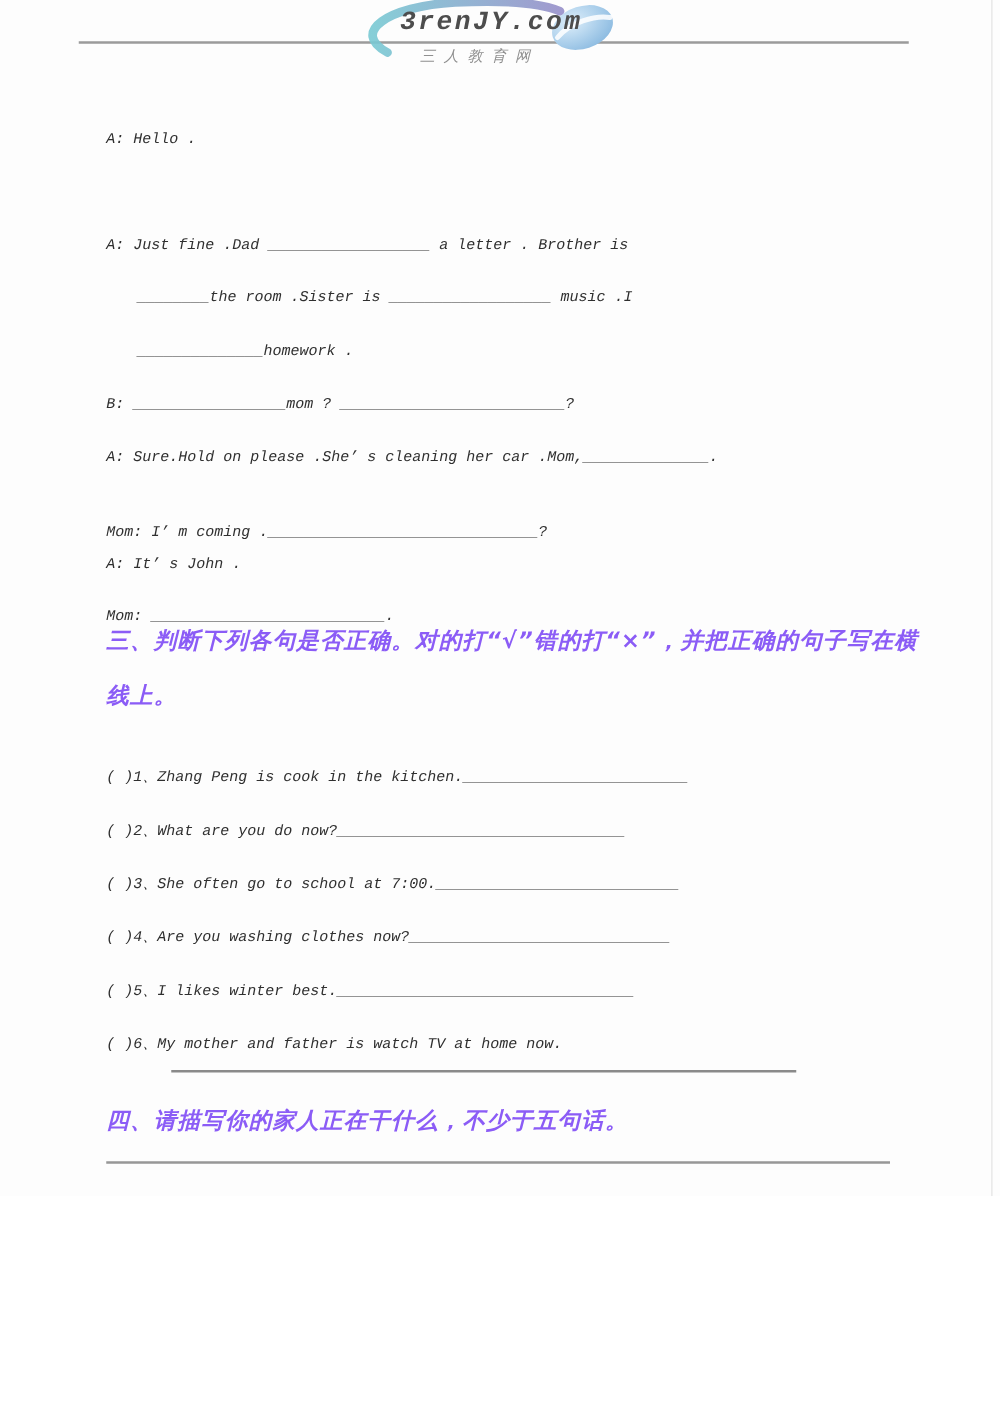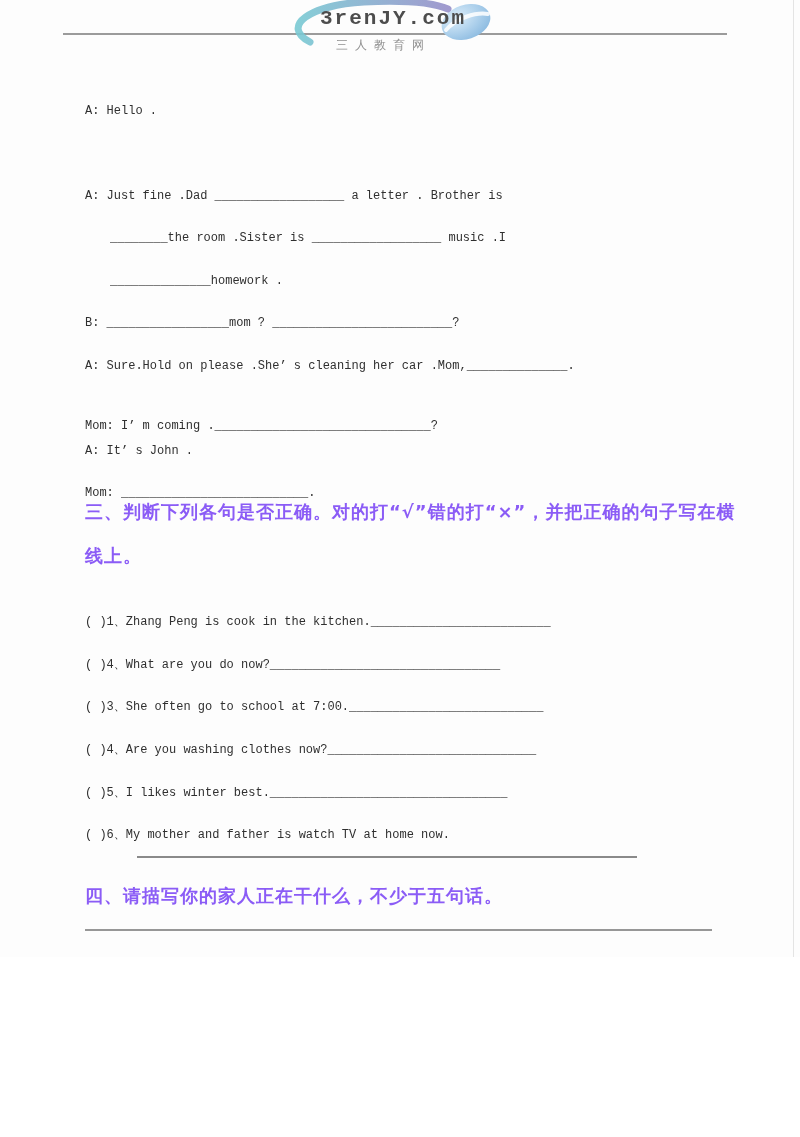--- a/index.html
+++ b/index.html
@@ -3,20 +3,21 @@
 <meta charset="utf-8">
 <style>
   html,body{margin:0;padding:0;background:#ffffff;}
   .page{
     position:relative;
     width:800px;height:957px;
     background:#fdfdfd;
     overflow:hidden;
     font-family:"Liberation Mono","DejaVu Sans Mono",monospace;
     color:#2f2f2f;
+    font-style:italic;
   }
   
   .header-rule{
     position:absolute;left:63px;top:33px;width:664px;height:0;
     border-top:2px solid #9b9b9b;z-index:1;
   }
   .logo{position:absolute;z-index:2;}
   .logo-top{left:288px;top:0;width:215px;height:55px;}
   .logo svg{position:absolute;left:0;top:0;}
   .logo .brand{
@@ -112,21 +113,21 @@
   <div class="tline" style="top:286px">B: _________________mom ? _________________________?</div>
   <div class="tline" style="top:329px">A: Sure.Hold on please .She’ s cleaning her car .Mom,______________.</div>
   <div class="tline" style="top:389px">Mom: I’ m coming .______________________________?</div>
   <div class="tline" style="top:414px">A: It’ s John .</div>
   <div class="tline" style="top:456px">Mom: __________________________.</div>
 
   <div class="cheading" style="top:500px">三、判断下列各句是否正确。对的打“√”错的打“×”，并把正确的句子写在横</div>
   <div class="cheading" style="top:544px">线上。</div>
 
   <div class="tline" style="top:585px">(    )1、Zhang Peng is cook in the kitchen._________________________</div>
-  <div class="tline" style="top:628px">(    )4、What are you do now?________________________________</div>
+  <div class="tline" style="top:628px">(    )2、What are you do now?________________________________</div>
   <div class="tline" style="top:670px">(    )3、She often go to school at 7:00.___________________________</div>
   <div class="tline" style="top:713px">(    )4、Are you washing clothes now?_____________________________</div>
   <div class="tline" style="top:756px">(    )5、I likes winter best._________________________________</div>
   <div class="tline" style="top:798px">(    )6、My mother and father is watch TV at home now.</div>
 
   <div class="answer-line"></div>
 
   <div class="cheading" style="top:884px">四、请描写你的家人正在干什么，不少于五句话。</div>
   <div class="write-line" style="top:929px"></div>
   <div class="write-line" style="top:962px"></div>

